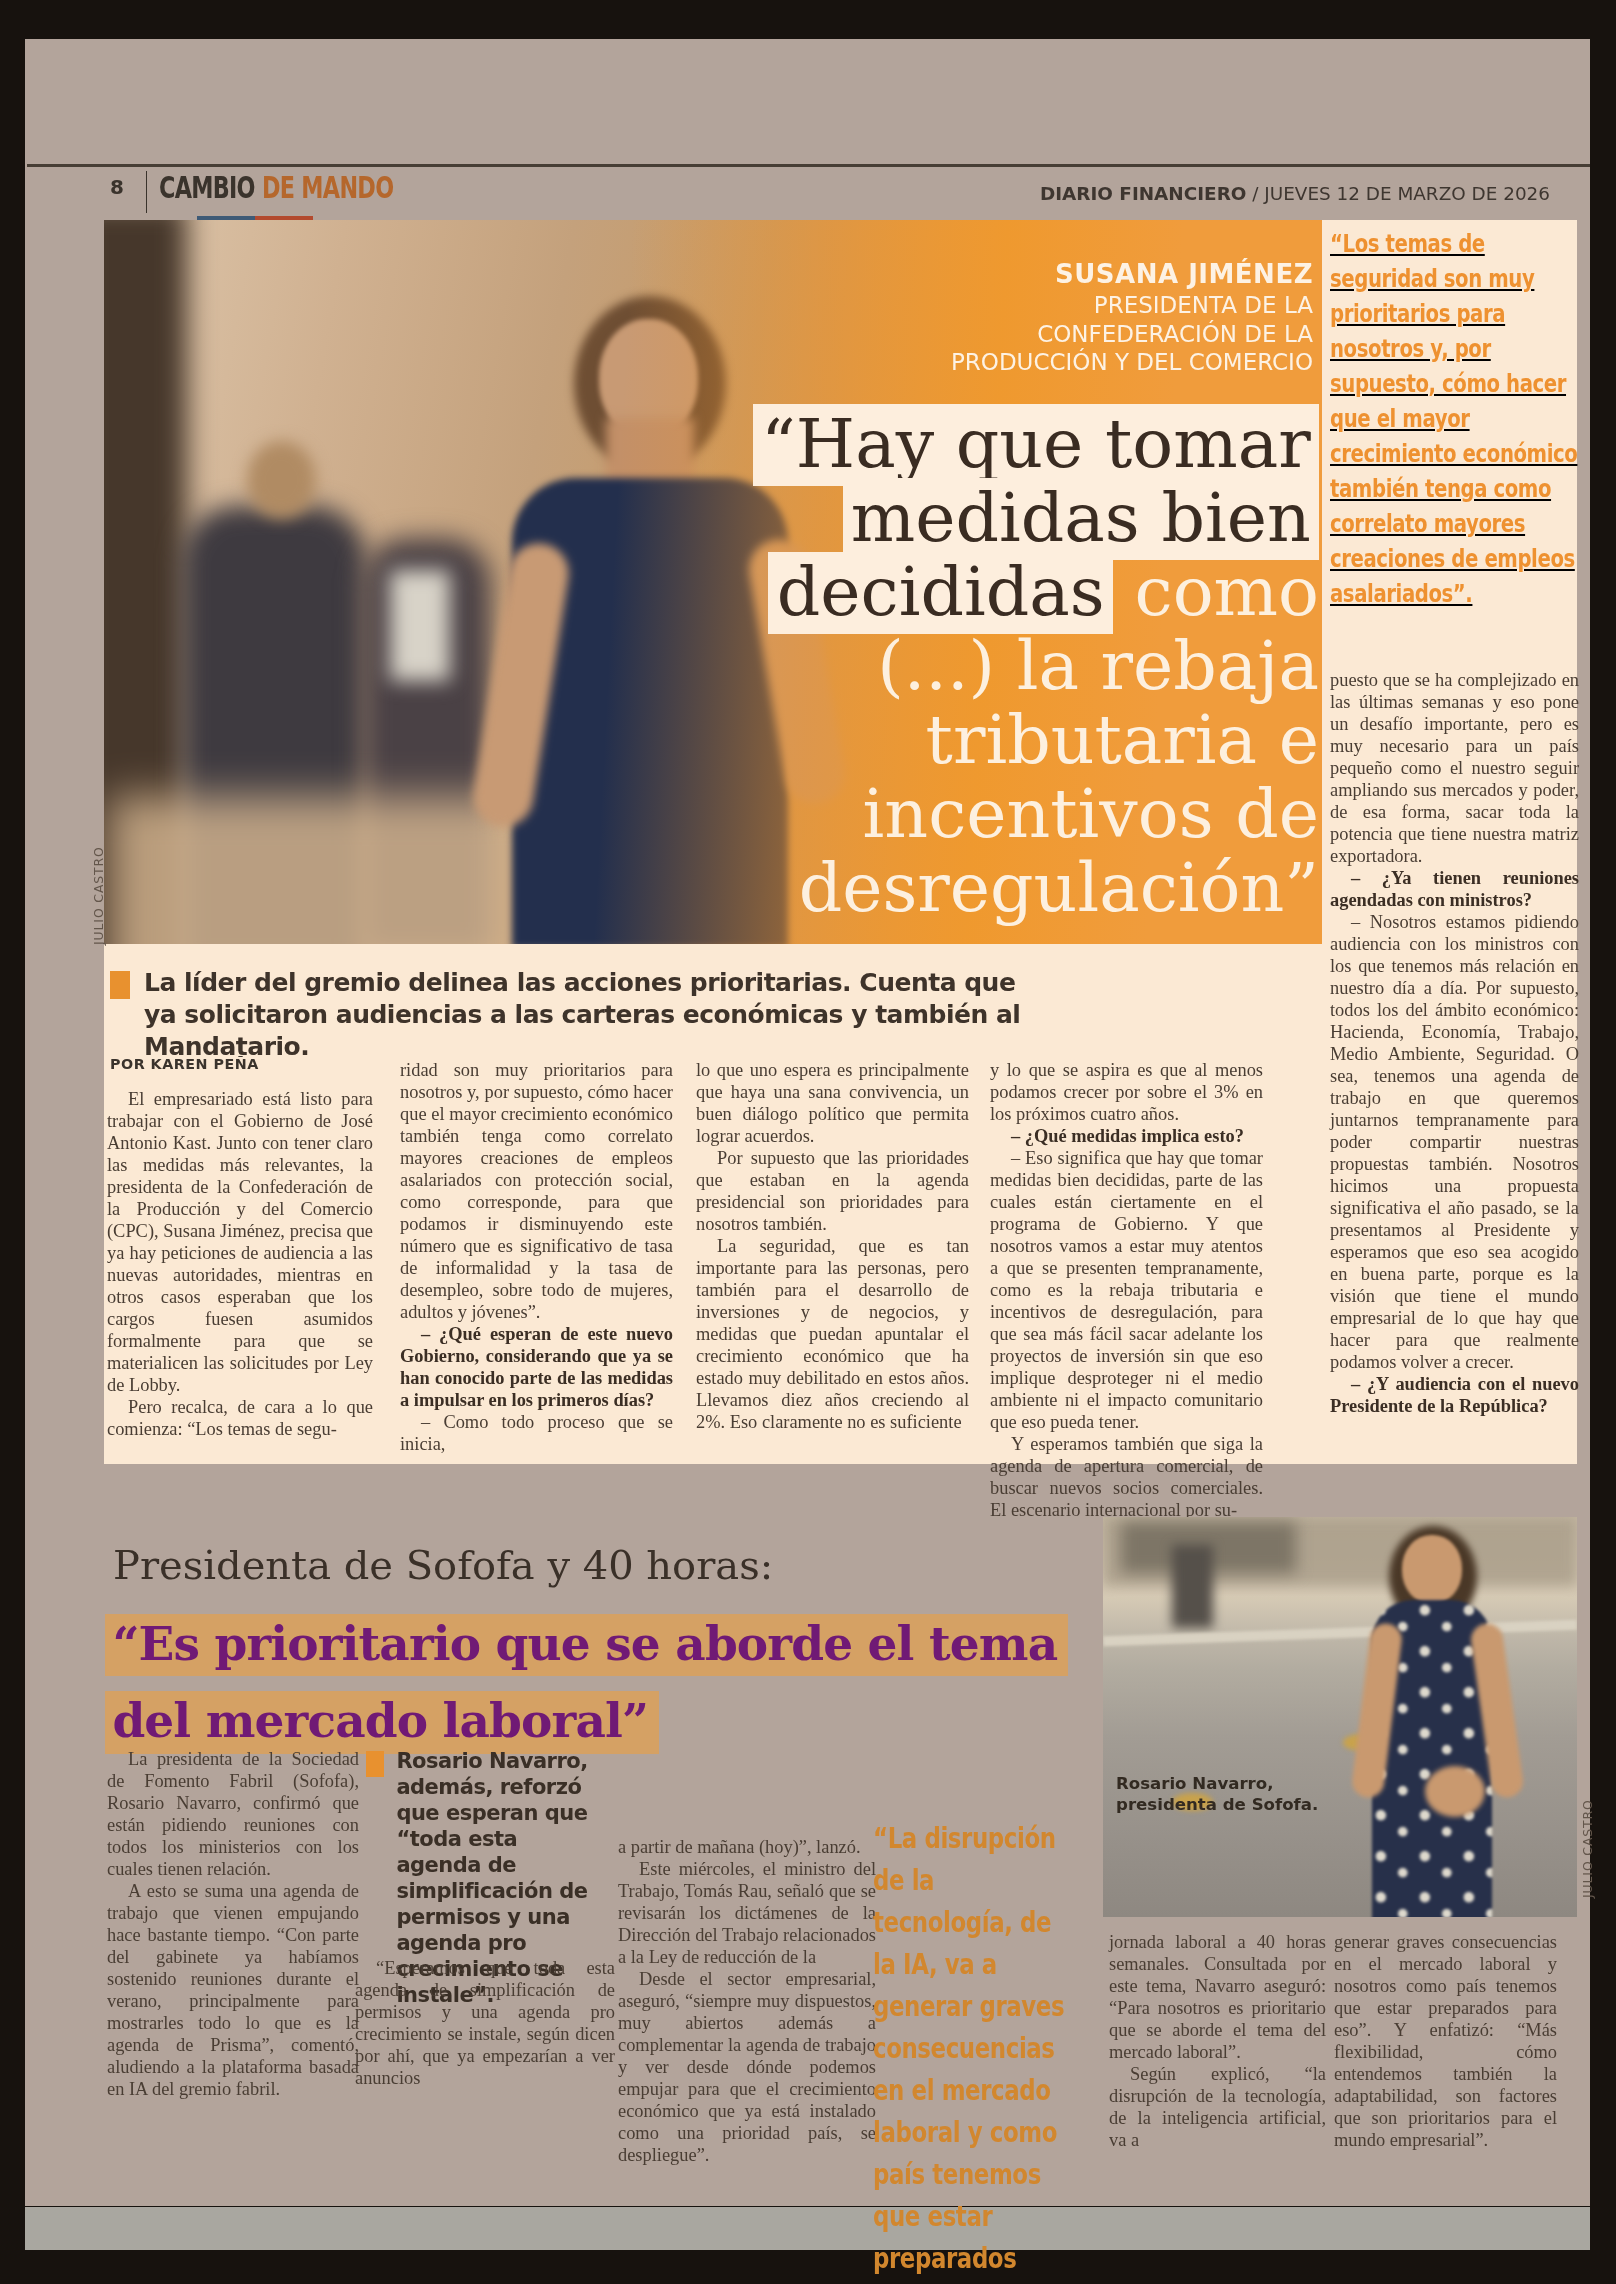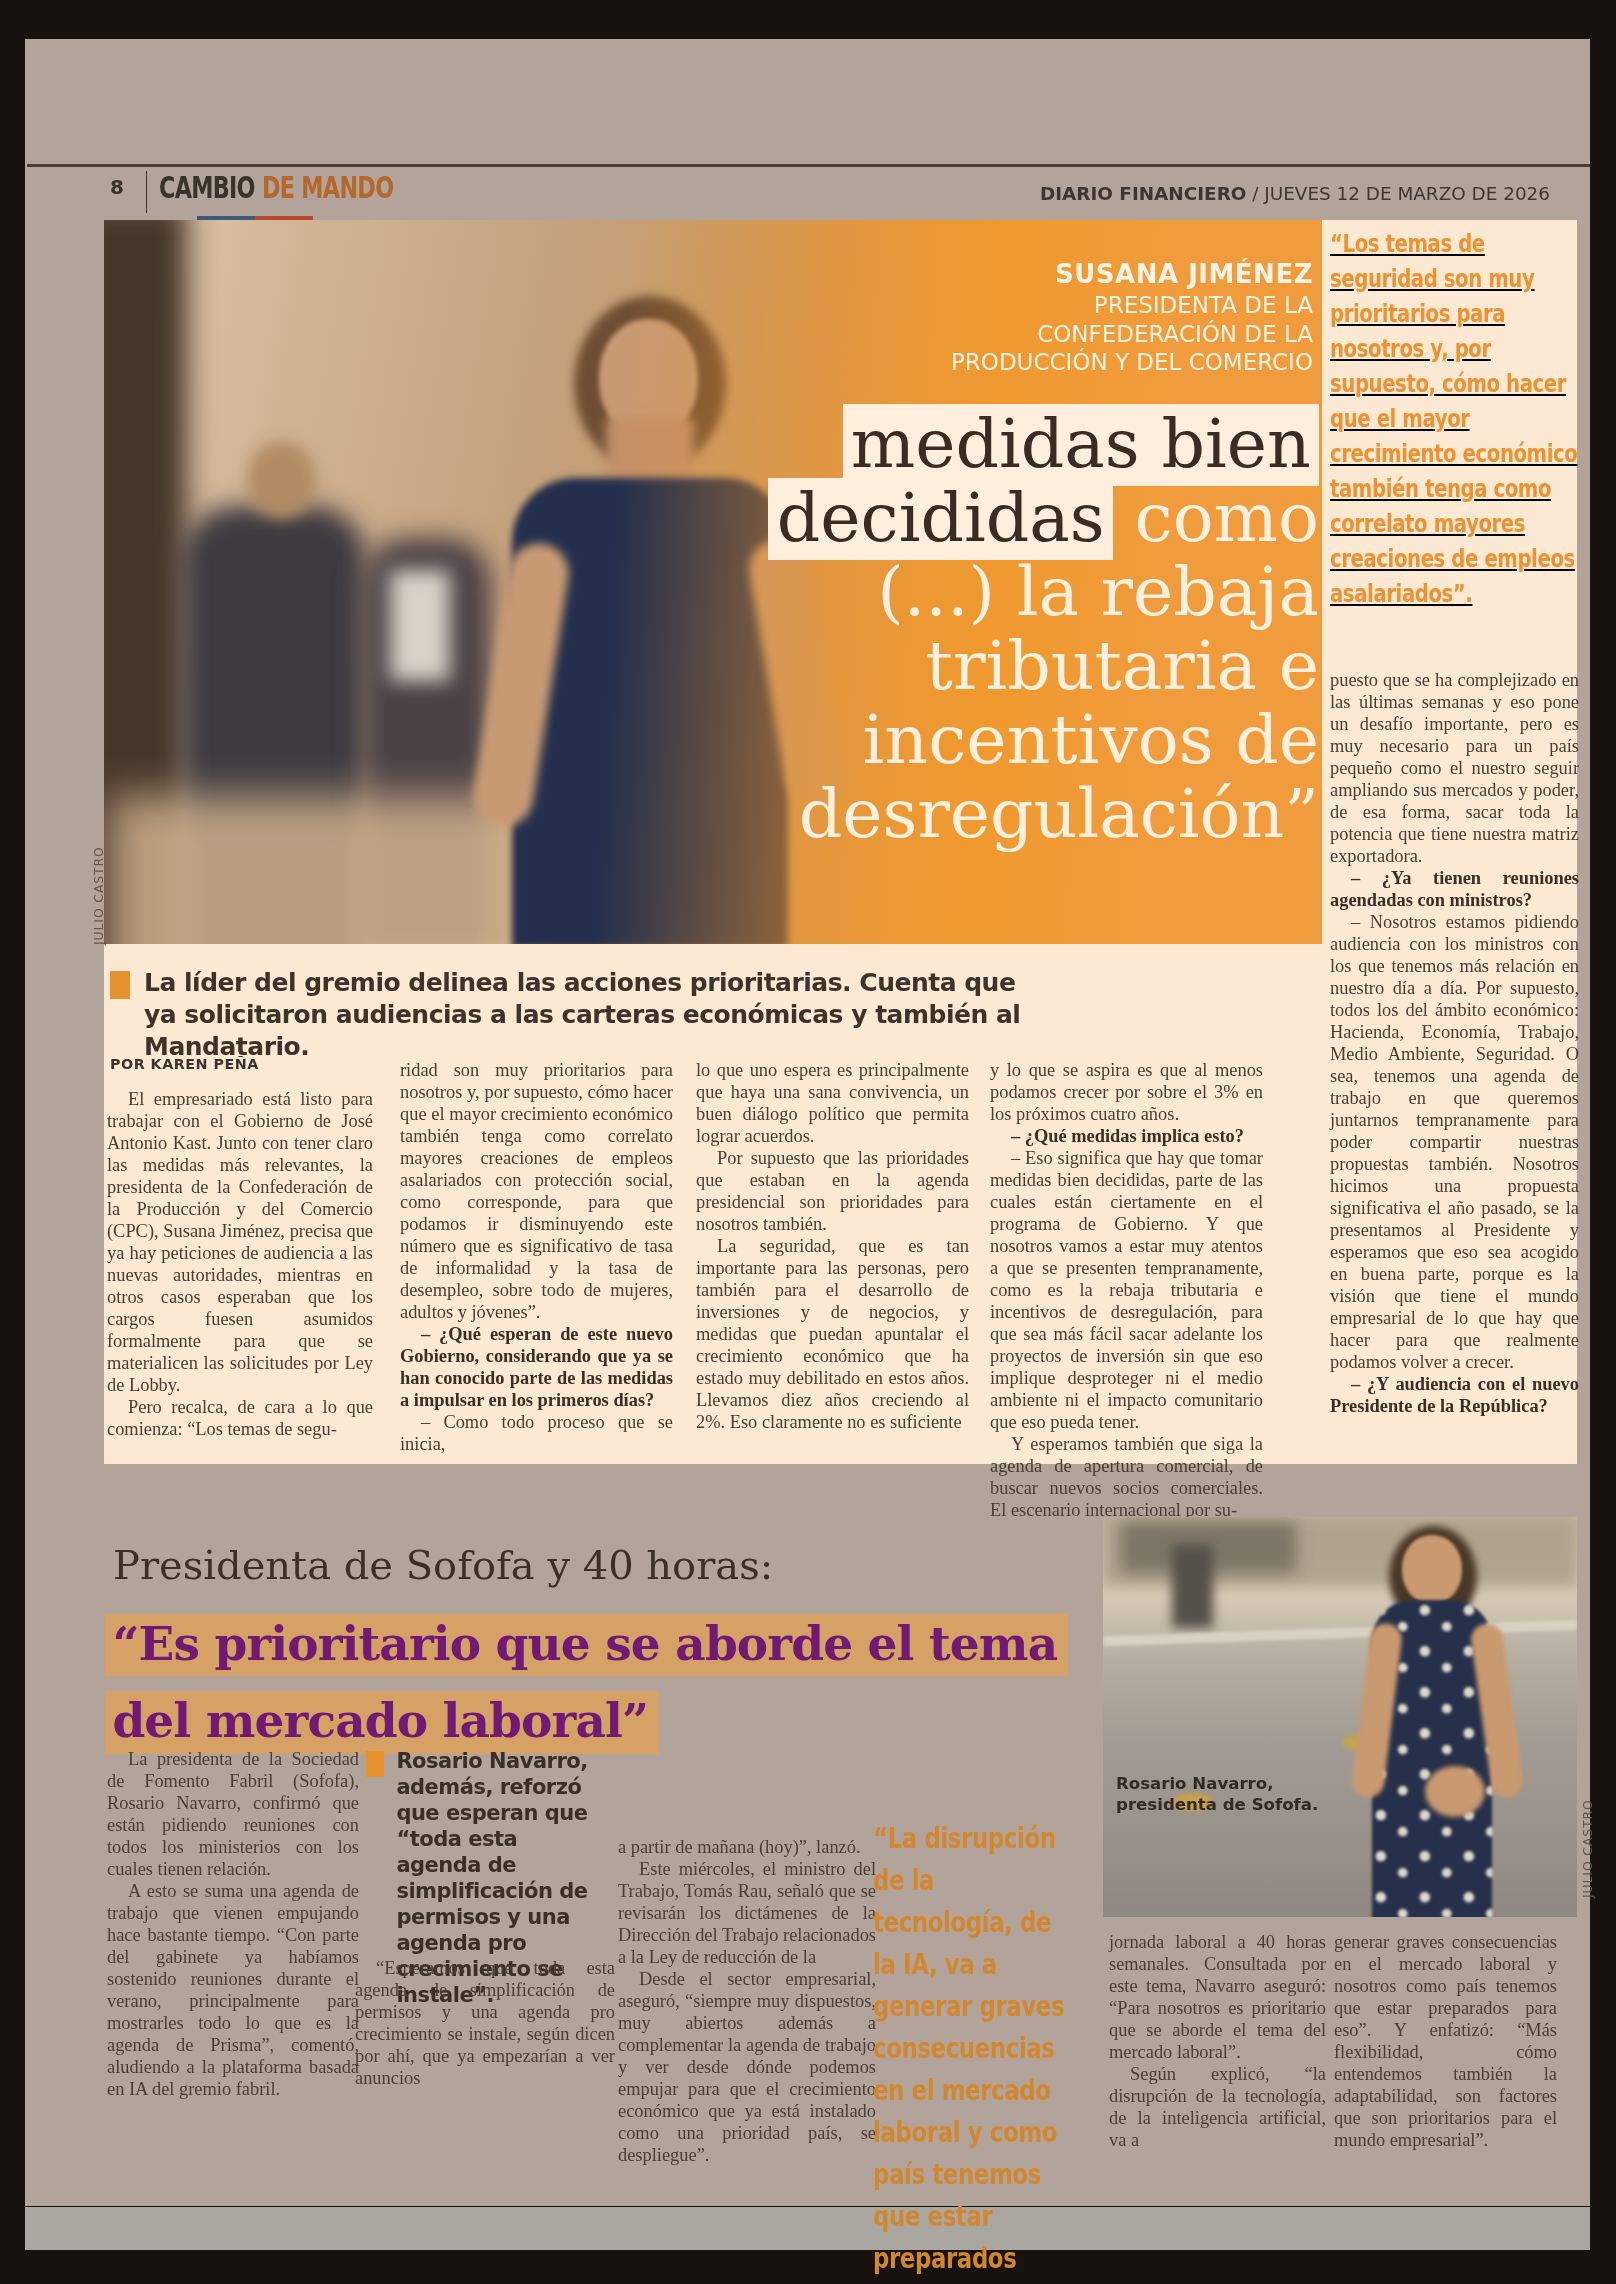--- a/index.html
+++ b/index.html
@@ -156,20 +156,21 @@
   <div class="credit-v credit1">JULIO CASTRO</div>
 
   <div class="kicker">
     <div class="kname">SUSANA JIMÉNEZ</div>
     <div class="krole">PRESIDENTA DE LA</div>
     <div class="krole">CONFEDERACIÓN DE LA</div>
     <div class="krole">PRODUCCIÓN Y DEL COMERCIO</div>
   </div>
 
   <div class="headline">
+    <div class="row"><span class="hd">“Hay que tomar</span></div>
     <div class="row"><span class="hd">medidas bien</span></div>
     <div class="row"><span class="hd">decididas</span><span class="hl"> como</span></div>
     <div class="row"><span class="hl">(...) la rebaja</span></div>
     <div class="row"><span class="hl">tributaria e</span></div>
     <div class="row"><span class="hl">incentivos de</span></div>
     <div class="row"><span class="hl">desregulación”</span></div>
   </div>
 
   <div class="sideq">
     <div class="condensed">“Los temas de seguridad son muy prioritarios para nosotros y, por supuesto, cómo hacer que el mayor crecimiento económico también tenga como correlato mayores creaciones de empleos asalariados”.</div>

